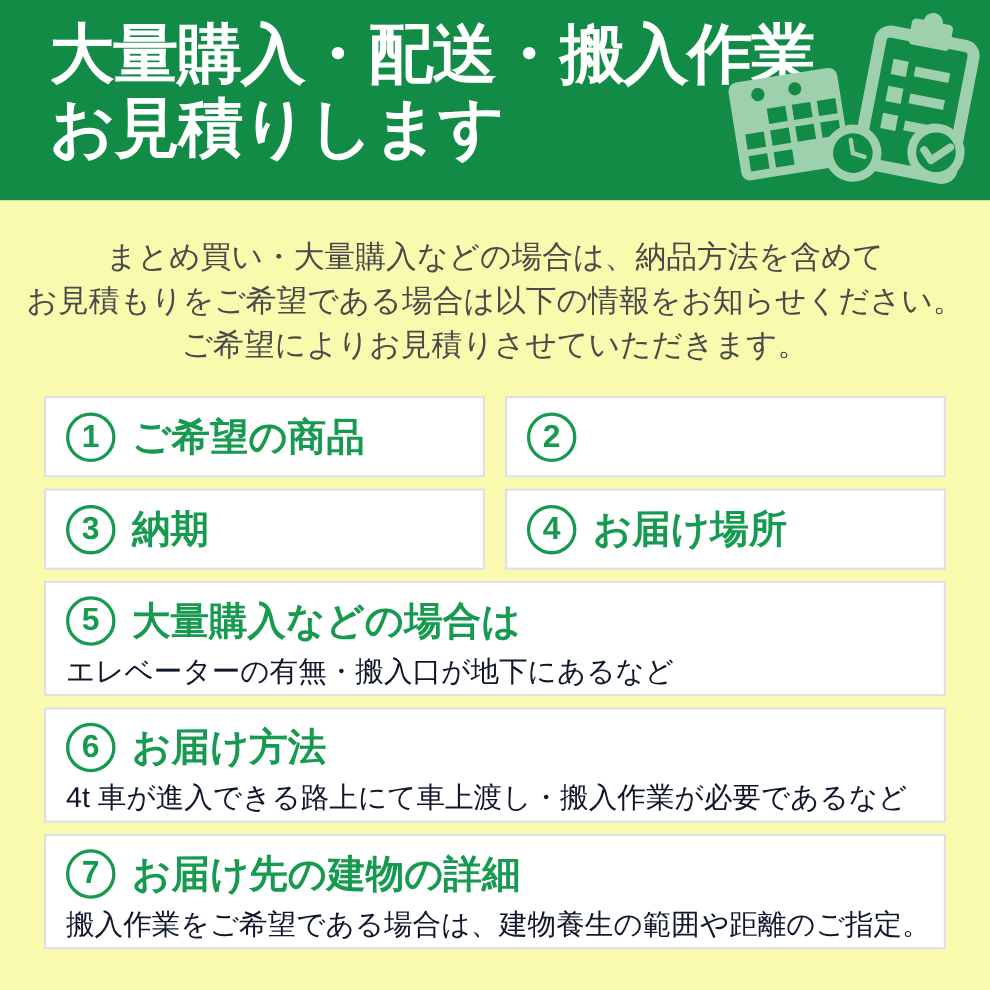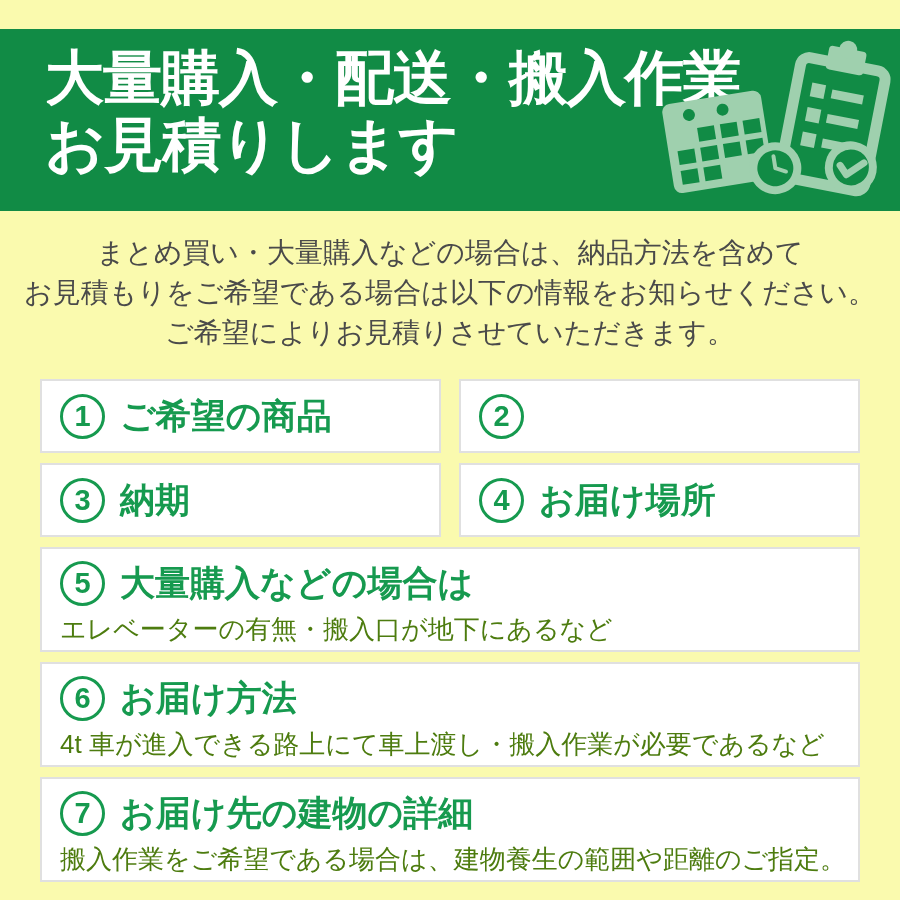--- a/index.html
+++ b/index.html
@@ -8,41 +8,40 @@
     background:#fafaae;
     font-family:"Liberation Sans","DejaVu Sans",sans-serif;
   }
 
   
   .header {
     position:relative;
     height:182px;
     background:#118b45;
     overflow:hidden;
-    margin-top:29px;
   }
   .header-titles {
     position:absolute;
     left:45px; top:16px;
     color:#ffffff;
     font-weight:bold;
     font-size:59px;
     line-height:67px;
     letter-spacing:-1px;
     white-space:nowrap;
   }
   .header-icons {
     position:absolute;
     right:4px; top:6px;
     width:244px; height:176px;
   }
 
   
   .intro {
-    padding-top:22px;
+    padding-top:32px;
     text-align:center;
     color:#4a4a4a;
     font-size:28px;
     line-height:40px;
     font-weight:500;
     white-space:nowrap;
   }
 
   
   .grid {
@@ -81,21 +80,21 @@
     justify-content:center;
   }
   .box-title {
     color:#169a4f;
     font-size:35px;
     font-weight:bold;
     white-space:nowrap;
   }
   .box-note {
     margin-top:5px;
-    color:#4d7c0f;
+    color:#0f172a;
     font-size:26px;
     white-space:nowrap;
   }
 </style>
 </head>
 <body>
 
 <div class="header">
   <div class="header-titles">
     <div>大量購入・配送・搬入作業</div>

